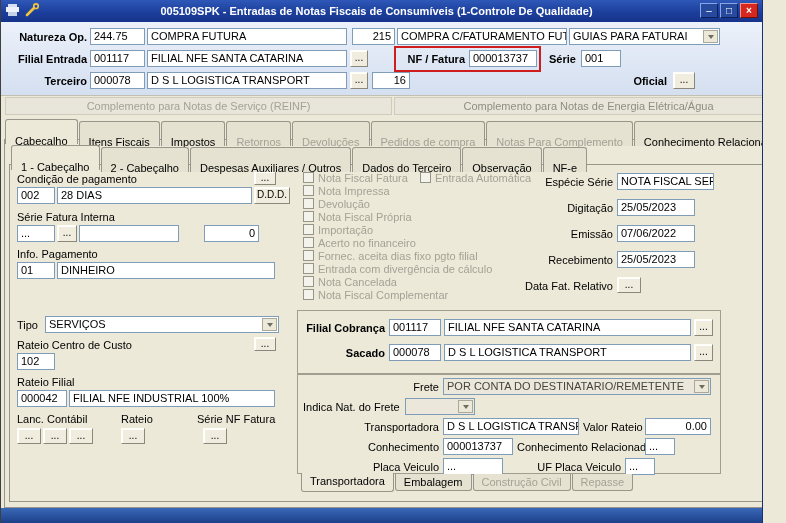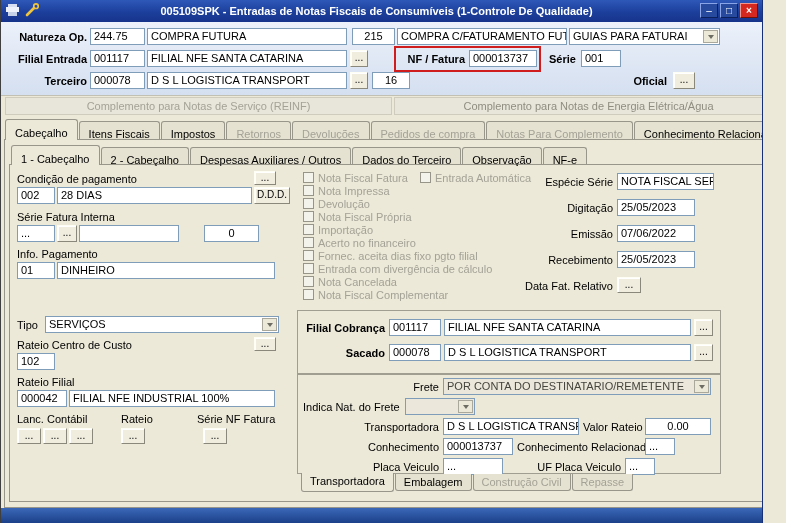--- a/index.html
+++ b/index.html
@@ -18,33 +18,33 @@
            background:#27499e;color:#fff;font-size:10px;line-height:13px;text-align:center;cursor:default}
   .win-btn.close{background:#d6281e;border-color:#f0968c #6e0f08 #6e0f08 #f0968c;font-weight:bold}
   .hdr{position:absolute;top:22px;left:0;right:0;height:74px;
        background:linear-gradient(180deg,#ecf1fa 0%,#d4dff0 100%);border-bottom:1px solid #c2c0b2}
   .lbl{position:absolute;white-space:nowrap;height:13px;line-height:13px;font-size:11px}
   .b{font-weight:bold}
   .r{text-align:right}
   .dim{color:#a4a296}
   .fld{position:absolute;height:17px;background:#fff;border:1px solid #7f9db9;padding:1px 3px;
        line-height:13px;white-space:nowrap;overflow:hidden;font-size:11px}
-  .fld.num{text-align:center}
+  .fld.num{text-align:right}
   .fld.dis{background:#ebe8db;color:#45443d}
   .btn{position:absolute;height:17px;background:#f0edde;border:1px solid;
        border-color:#fffef4 #8a887b #8a887b #fffef4;box-shadow:inset 1px 1px 0 #fff;
        text-align:center;font-size:10px;line-height:14px;overflow:hidden;cursor:default}
   .combo{padding-right:30px}
   .arr{position:absolute;top:1px;right:1px;width:15px;height:13px;background:#ece9d8;
        border:1px solid #aaa89a;display:flex;align-items:center;justify-content:center}
   .arr::after{content:"";border:3px solid transparent;border-top:4px solid #6e6d63;margin-top:4px}
   .comp{position:absolute;height:18px;line-height:17px;text-align:center;background:#e8e6db;
         border:1px solid #cfccbd;white-space:nowrap;overflow:hidden}
   .tabs{position:absolute;display:flex;align-items:flex-start}
-  .tab{height:18px;line-height:17px;margin-top:2px;padding:4px 9px;background:#e5e2d1;
+  .tab{height:18px;line-height:17px;margin-top:2px;padding:12px 9px;background:#e5e2d1;
        border:1px solid #98968a;border-bottom:none;border-radius:3px 3px 0 0;margin-right:1px;
        white-space:nowrap;position:relative;z-index:1;cursor:default}
   .tab.active{height:21px;line-height:19px;margin-top:0;background:#ece9d8;z-index:3}
   .tab.dis{color:#a4a296}
   .stab{height:17px;line-height:16px;margin-top:2px}
   .stab.active{height:20px;line-height:18px;margin-top:0}
   .tabb{height:17px;line-height:16px;margin-top:1px;padding:0 8px;background:#e5e2d1;
         border:1px solid #98968a;border-top:none;border-radius:0 0 3px 3px;margin-right:1px;
         white-space:nowrap;position:relative;z-index:1;cursor:default}
   .tabb.active{height:19px;line-height:17px;margin-top:0;background:#ece9d8;z-index:3}

